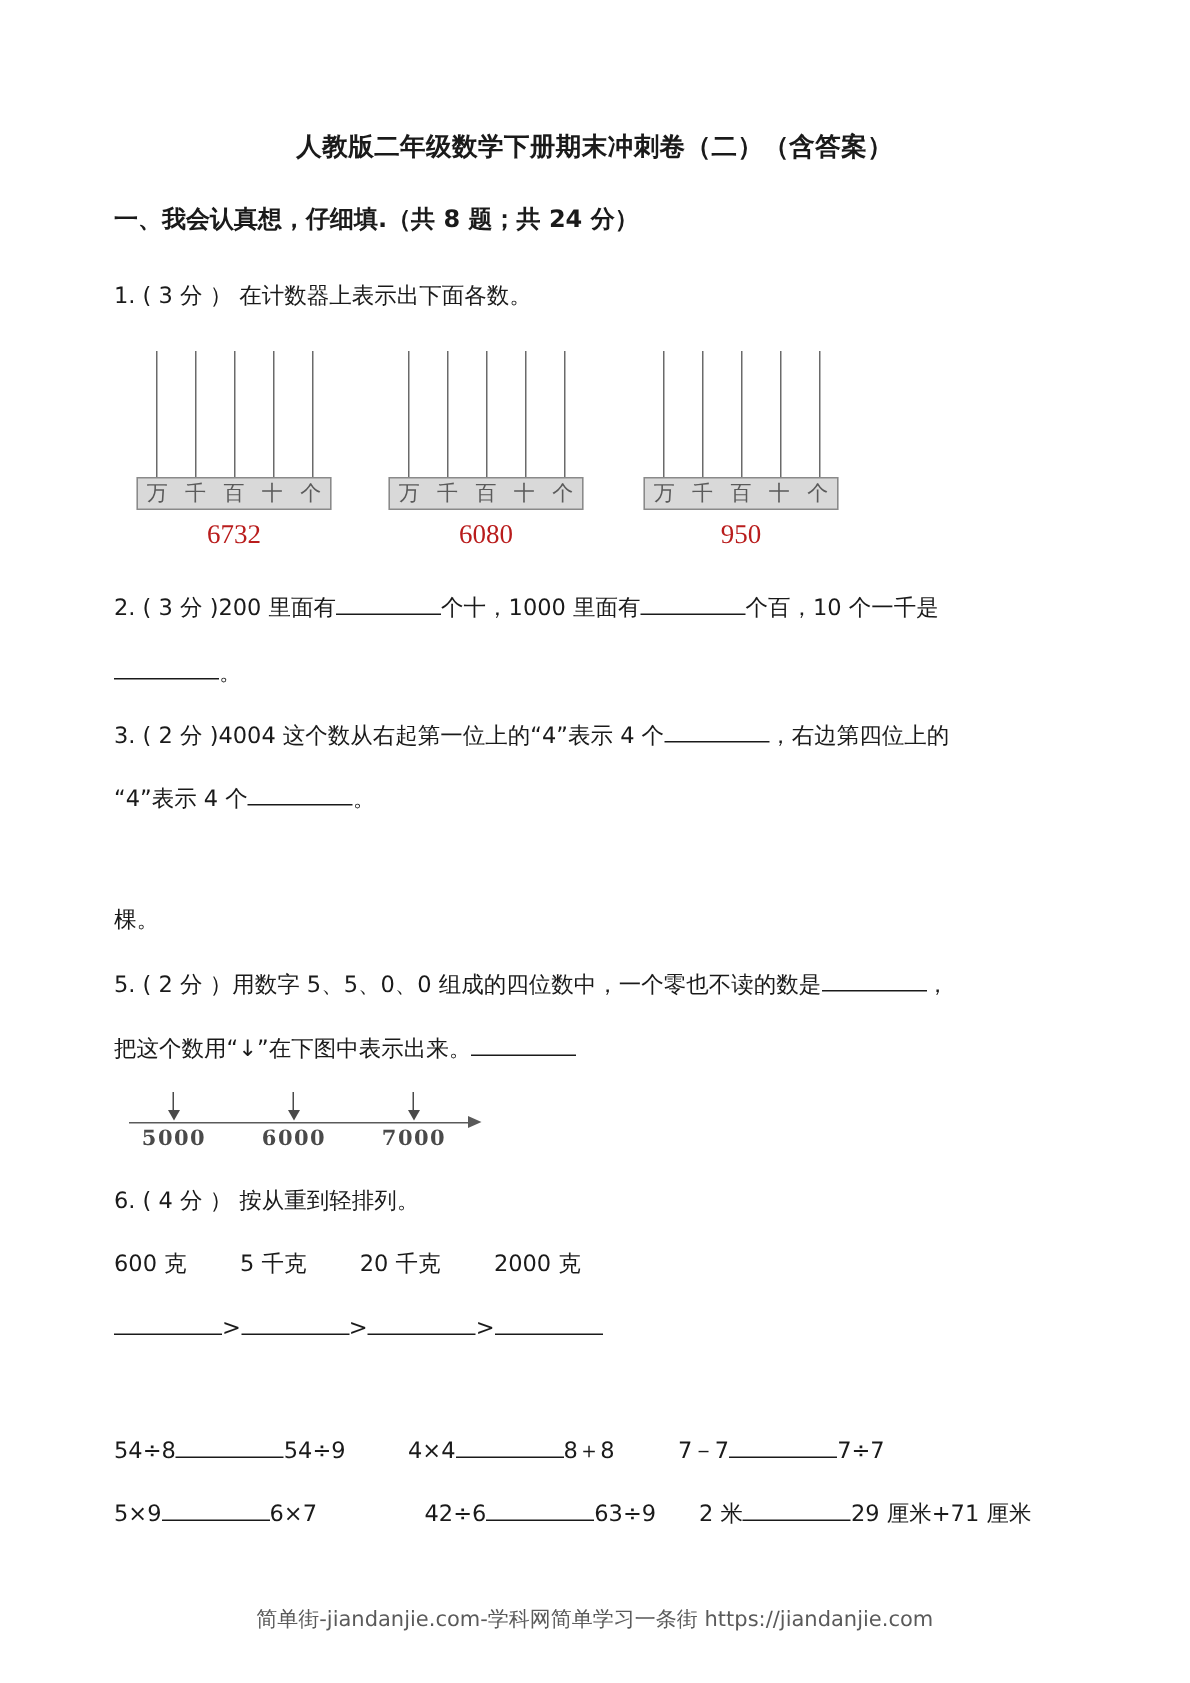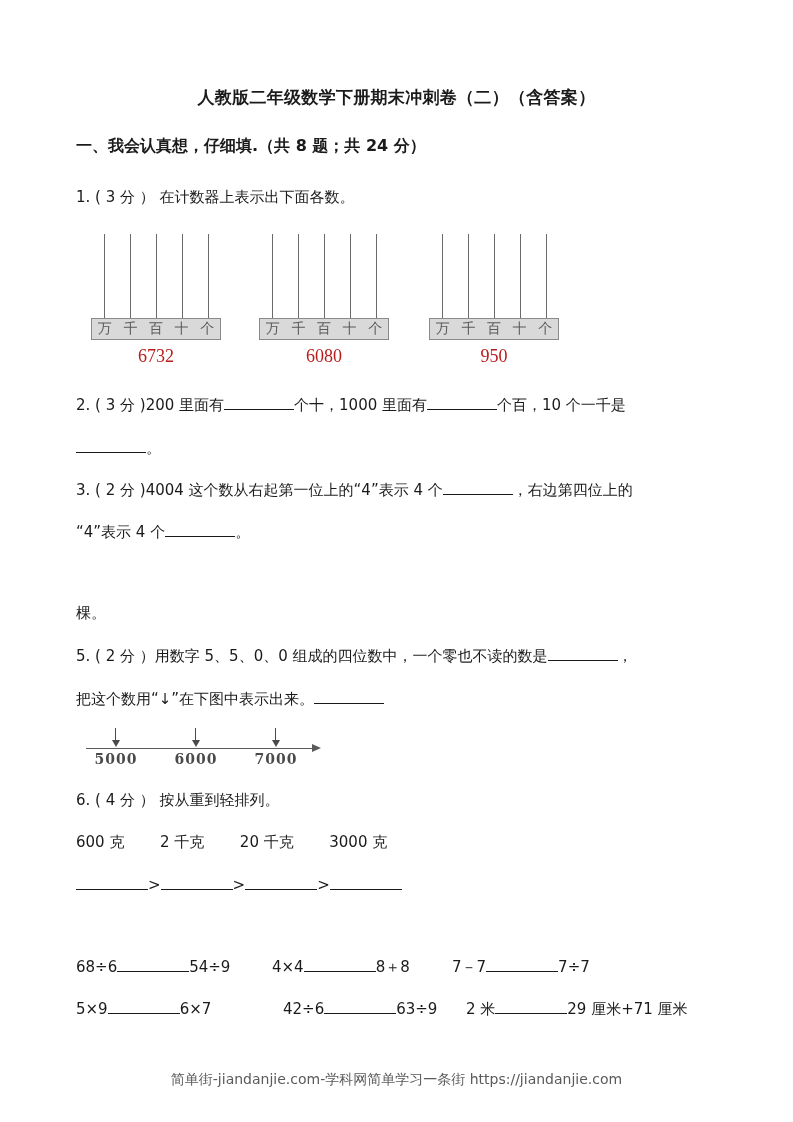--- a/index.html
+++ b/index.html
@@ -256,33 +256,33 @@
     <div class="lbl" style="left:165px;">7000</div>
   </div>
 
   <div class="line" style="top:790px;">
     <span>6. ( 4 分 ）</span>
     <span>按从重到轻排列。</span>
   </div>
   <div class="line" style="top:832px;">
     <span>600 克</span>
     <span style="display:inline-block;width:26px;"></span>
-    <span>2 千克</span>
+    <span>5 千克</span>
     <span style="display:inline-block;width:26px;"></span>
     <span>20 千克</span>
     <span style="display:inline-block;width:26px;"></span>
-    <span>3000 克</span>
+    <span>2000 克</span>
   </div>
   <div class="line" style="top:874px;">
     <span class="blank b72"></span><span>&gt;</span><span class="blank b72"></span><span>&gt;</span><span class="blank b72"></span><span>&gt;</span><span class="blank b72"></span>
   </div>
 
 
   <div class="line" style="top:956px;">
-    <span>68÷6</span><span class="blank b72"></span><span>54÷9</span>
+    <span>54÷8</span><span class="blank b72"></span><span>54÷9</span>
   </div>
   <div class="line" style="top:956px; left:272px;">
     <span>4×4</span><span class="blank b72"></span><span>8＋8</span>
   </div>
   <div class="line" style="top:956px; left:452px;">
     <span>7－7</span><span class="blank b72"></span><span>7÷7</span>
   </div>
 
   <div class="line" style="top:998px;">
     <span>5×9</span><span class="blank b72"></span><span>6×7</span>

